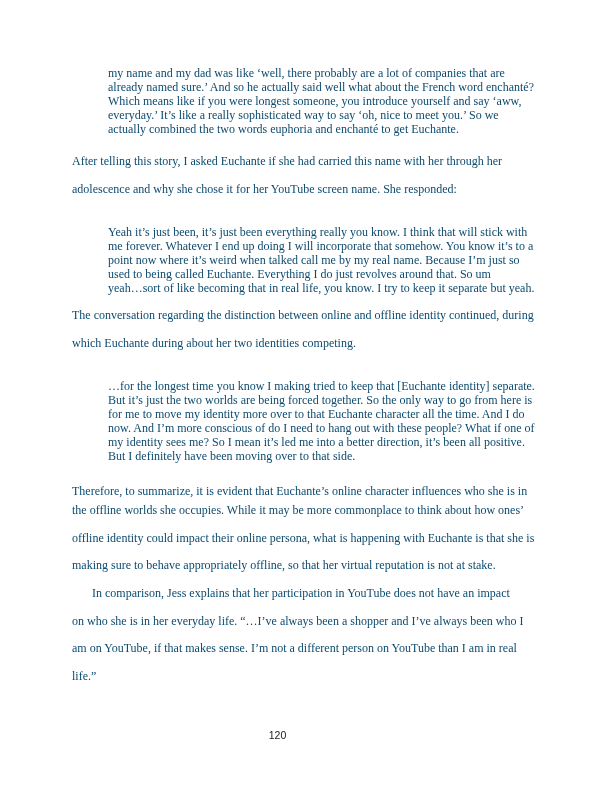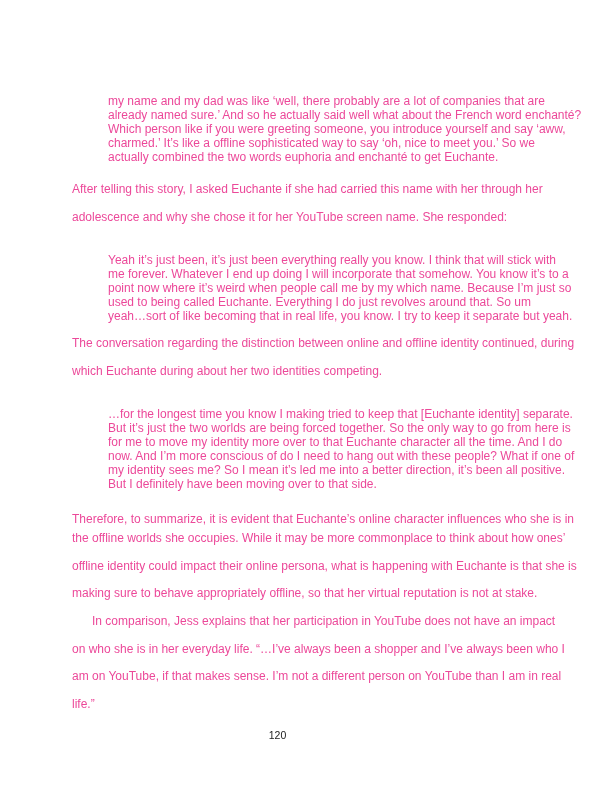--- a/index.html
+++ b/index.html
@@ -1,25 +1,24 @@
 <!DOCTYPE html>
 <html><head>
 <meta charset="utf-8">
 <style>
   html, body { margin: 0; padding: 0; background: #ffffff; }
   body { width: 612px; height: 792px; position: relative; overflow: hidden; }
   .page { position: absolute; left: 0; top: 0; width: 612px; height: 792px; background: #fff; }
   .ln {
     position: absolute;
     white-space: nowrap;
-    font-family: Liberation Sans, sans-serif;
+    font-family: Liberation Serif, serif;
     font-size: 12px;
     line-height: 14px;
-    color: #ec4899;
-    margin-top: 28px;
+    color: #0c4a6e;
   }
   .bq { left: 108px; }
   .bd { left: 72px; }
   .ind { left: 92px; }
   .pgnum {
     position: absolute;
     left: 0; width: 555px; top: 729px;
     text-align: center;
     font-family: "Liberation Sans", "DejaVu Sans", sans-serif;
     font-size: 10.5px;
@@ -27,34 +26,34 @@
   }
 </style>
 </head>
 <body>
 
 <div class="page">
 
   <div>
     <div class="ln bq" style="top:66px">my name and my dad was like ‘well, there probably are a lot of companies that are</div>
     <div class="ln bq" style="top:80px">already named sure.’ And so he actually said well what about the French word enchanté?</div>
-    <div class="ln bq" style="top:94px">Which person like if you were greeting someone, you introduce yourself and say ‘aww,</div>
-    <div class="ln bq" style="top:108px">charmed.’ It’s like a offline sophisticated way to say ‘oh, nice to meet you.’ So we</div>
+    <div class="ln bq" style="top:94px">Which means like if you were longest someone, you introduce yourself and say ‘aww,</div>
+    <div class="ln bq" style="top:108px">everyday.’ It’s like a really sophisticated way to say ‘oh, nice to meet you.’ So we</div>
     <div class="ln bq" style="top:122px">actually combined the two words euphoria and enchanté to get Euchante.</div>
   </div>
 
   <div>
     <div class="ln bd" style="top:154px">After telling this story, I asked Euchante if she had carried this name with her through her</div>
     <div class="ln bd" style="top:182px">adolescence and why she chose it for her YouTube screen name. She responded:</div>
   </div>
 
   <div>
     <div class="ln bq" style="top:225px">Yeah it’s just been, it’s just been everything really you know. I think that will stick with</div>
     <div class="ln bq" style="top:239px">me forever. Whatever I end up doing I will incorporate that somehow. You know it’s to a</div>
-    <div class="ln bq" style="top:253px">point now where it’s weird when people call me by my which name. Because I’m just so</div>
+    <div class="ln bq" style="top:253px">point now where it’s weird when talked call me by my real name. Because I’m just so</div>
     <div class="ln bq" style="top:267px">used to being called Euchante. Everything I do just revolves around that. So um</div>
     <div class="ln bq" style="top:281px">yeah…sort of like becoming that in real life, you know. I try to keep it separate but yeah.</div>
   </div>
 
   <div>
     <div class="ln bd" style="top:308px">The conversation regarding the distinction between online and offline identity continued, during</div>
     <div class="ln bd" style="top:336px">which Euchante during about her two identities competing.</div>
   </div>
 
   <div>

